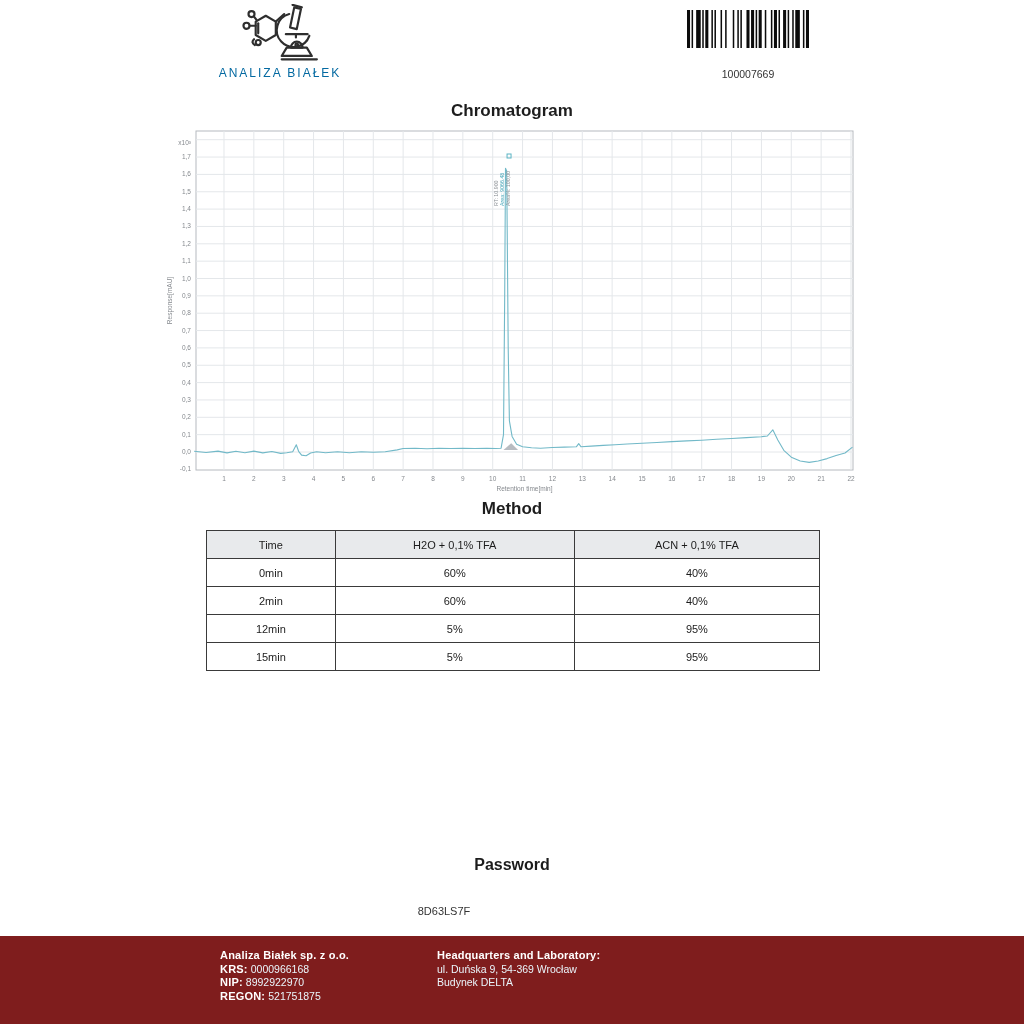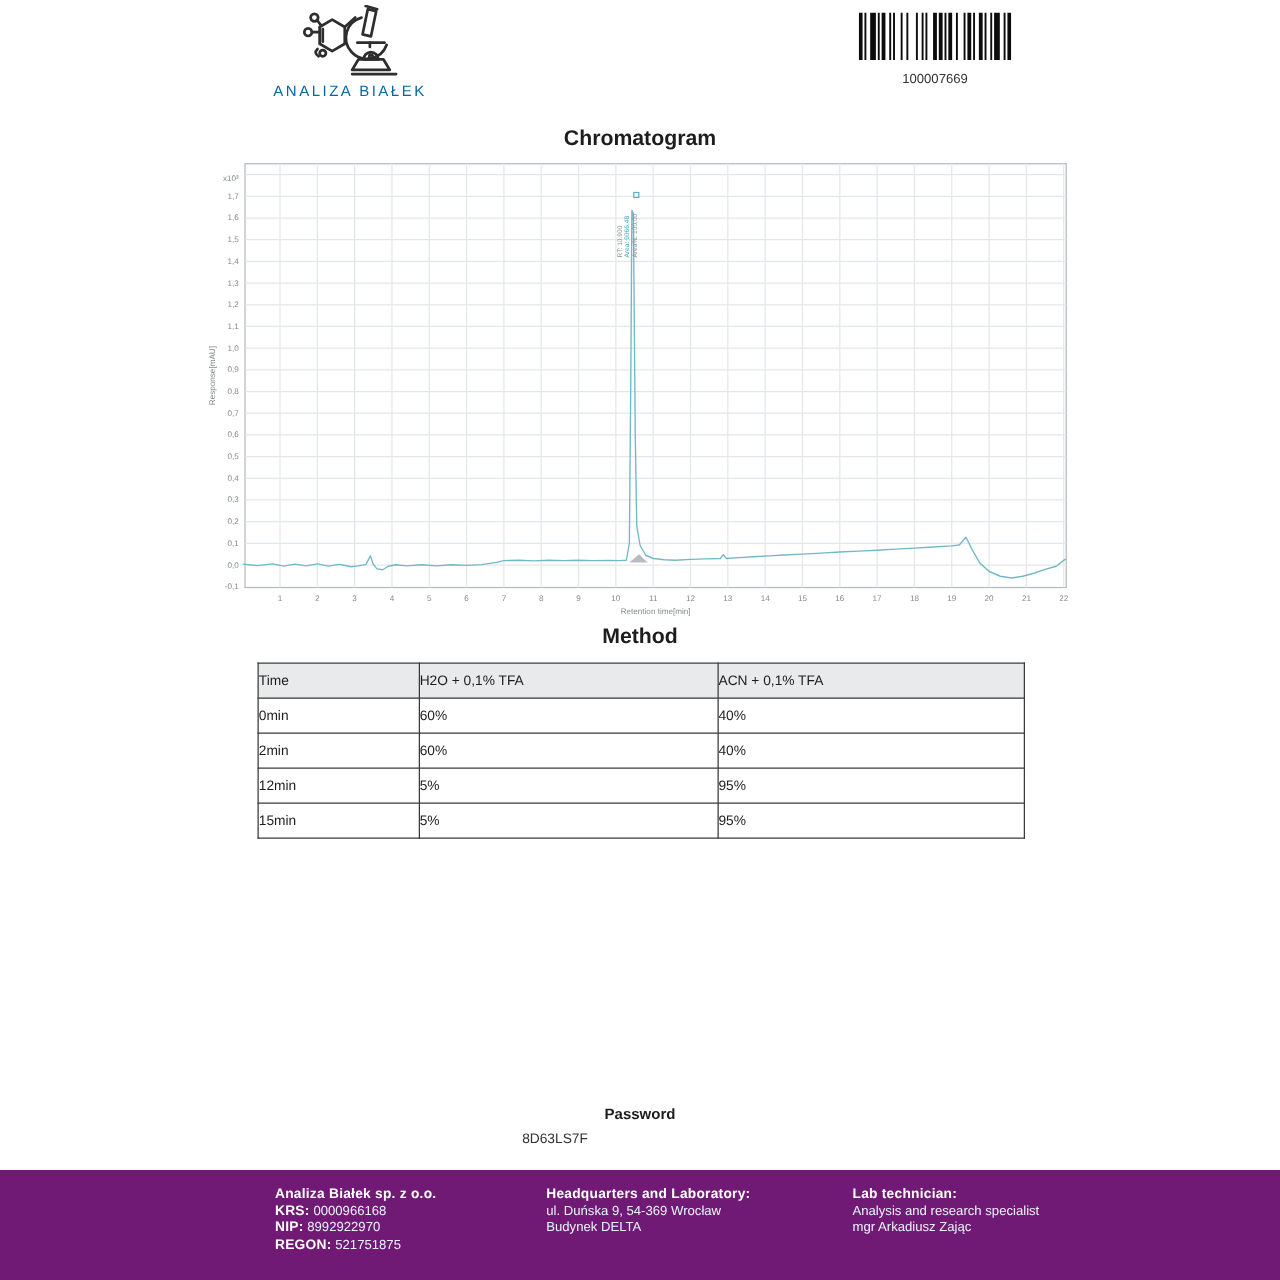--- a/index.html
+++ b/index.html
@@ -4,46 +4,46 @@
 <style>
   html,body{margin:0;padding:0;background:#fff;}
   #page{position:relative;width:1024px;height:1024px;background:#ffffff;overflow:hidden;
         font-family:"Liberation Sans",sans-serif;color:#222;}
 
   
   .logo-block{position:absolute;left:205px;top:4px;width:150px;text-align:center;}
   .logo-art{display:block;margin:0 auto;}
   .logo-text{margin-top:0;font-size:12px;letter-spacing:2px;color:#0369a1;}
   .barcode-block{position:absolute;left:685px;top:10px;width:126px;text-align:center;}
-  .barcode-num{margin-top:4px;font-size:10.5px;color:#333;}
+  .barcode-num{margin-top:16px;font-size:10.5px;color:#333;}
 
   .doc-title{position:absolute;left:0;width:1024px;text-align:center;
              font-size:17px;font-weight:bold;color:#1d1d1d;}
   #title-chromatogram{top:101px;}
   #title-method{top:499px;}
 
   
   #chart-wrap{position:absolute;left:160px;top:124px;width:700px;height:370px;}
 
   
   #method-table{position:absolute;left:206px;top:530px;width:614px;border-collapse:collapse;
                 table-layout:fixed;font-size:11px;color:#1c1c1c;}
-  #method-table td,#method-table th{border:1.6px solid #3a3a3a;text-align:left;
+  #method-table td,#method-table th{border:1.6px solid #3a3a3a;text-align:center;
                 height:27px;font-weight:normal;padding:0;}
   #method-table thead th{background:#e8eaec;}
   .col-time{width:21%;} .col-a{width:39%;} .col-b{width:40%;}
 
   
-  .password-label{position:absolute;left:0;top:884px;width:1024px;text-align:center;
-                  font-weight:bold;font-size:12px;color:#1c1c1c;}
+  .password-label{position:absolute;left:0;top:856px;width:1024px;text-align:center;
+                  font-weight:bold;font-size:16px;color:#1c1c1c;}
   .password-value{position:absolute;left:0;top:905px;width:888px;text-align:center;
                   font-size:11px;color:#333;}
 
   
-  #footer{position:absolute;left:0;top:936px;width:1024px;height:88px;background:#701a75;color:#fff;}
+  #footer{position:absolute;left:0;top:936px;width:1024px;height:88px;background:#7f1d1d;color:#fff;}
   .f-col{position:absolute;top:13px;font-size:10.5px;line-height:13.5px;color:#eaf5fb;}
   .f-col b{font-size:11px;color:#ffffff;letter-spacing:.2px;}
   #f-company{left:220px;} #f-hq{left:437px;} #f-tech{left:682px;}
   .f-line b{margin-right:3px;}
 </style>
 </head>
 <body>
 
 <div id="page">
 
@@ -251,19 +251,14 @@
       <div class="f-line"><b>Analiza Białek sp. z o.o.</b></div>
       <div class="f-line"><b>KRS:</b><span>0000966168</span></div>
       <div class="f-line"><b>NIP:</b><span>8992922970</span></div>
       <div class="f-line"><b>REGON:</b><span>521751875</span></div>
     </div>
     <div class="f-col" id="f-hq">
       <div class="f-line"><b>Headquarters and Laboratory:</b></div>
       <div class="f-line">ul. Duńska 9, 54-369 Wrocław</div>
       <div class="f-line">Budynek DELTA</div>
     </div>
-    <div class="f-col" id="f-tech">
-      <div class="f-line"><b>Lab technician:</b></div>
-      <div class="f-line">Analysis and research specialist</div>
-      <div class="f-line">mgr Arkadiusz Zając</div>
-    </div>
   </div>
 </div>
 
 </body></html>

